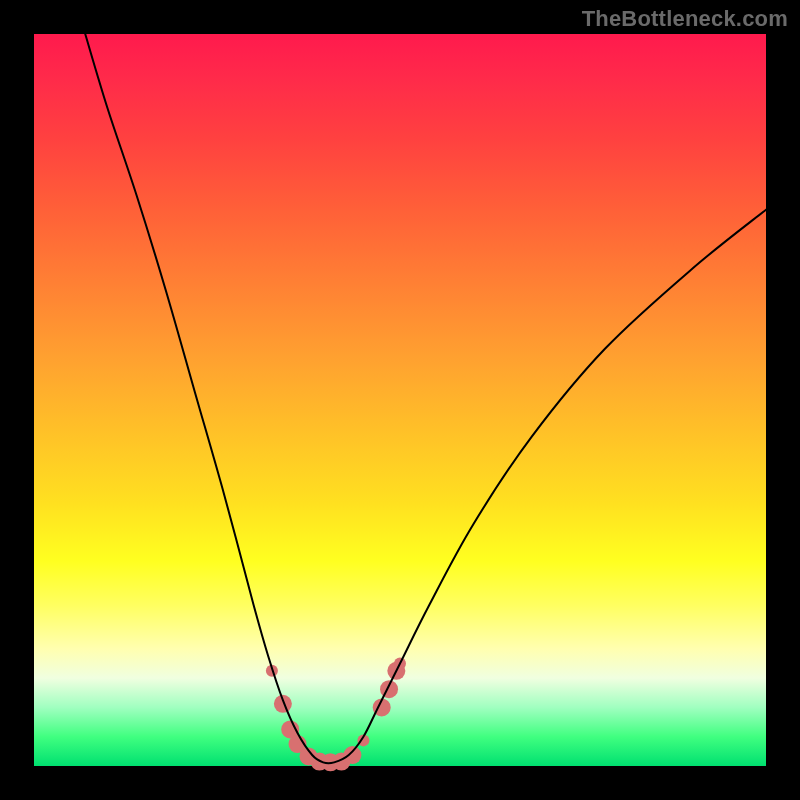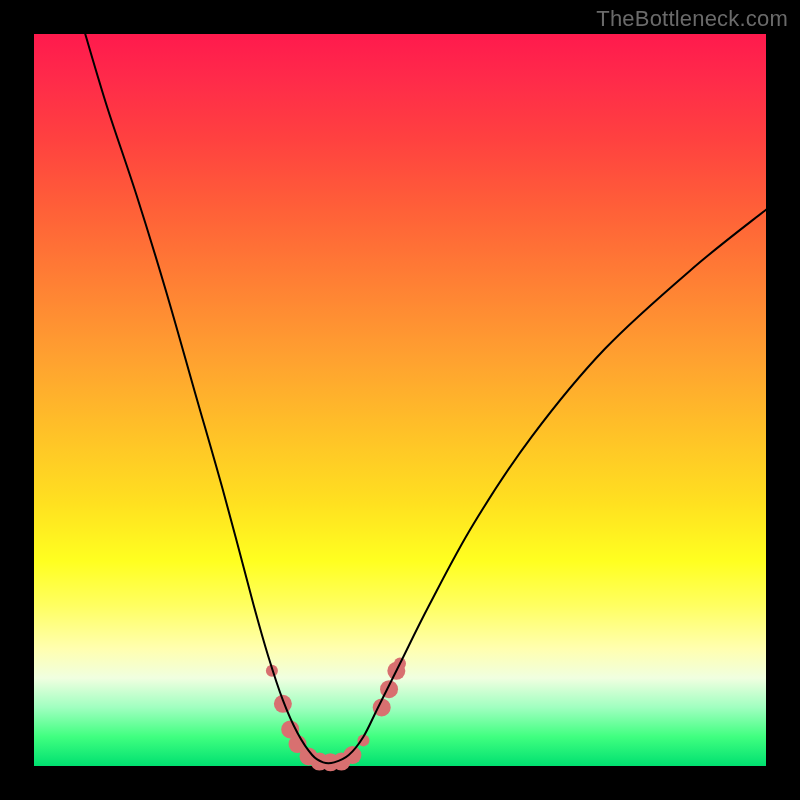--- a/index.html
+++ b/index.html
@@ -10,21 +10,21 @@
     position: relative;
     overflow: hidden;
     font-family: Arial, Helvetica, sans-serif;
   }
   .watermark {
     position: absolute;
     top: 6px;
     right: 12px;
     color: #6a6a6a;
     font-size: 22px;
-    font-weight: 400;
+    font-weight: 700;
     z-index: 10;
     letter-spacing: 0.2px;
   }
   .plot-frame {
     position: absolute;
     left: 34px;
     top: 34px;
     width: 732px;
     height: 732px;
     background: linear-gradient(to bottom,

